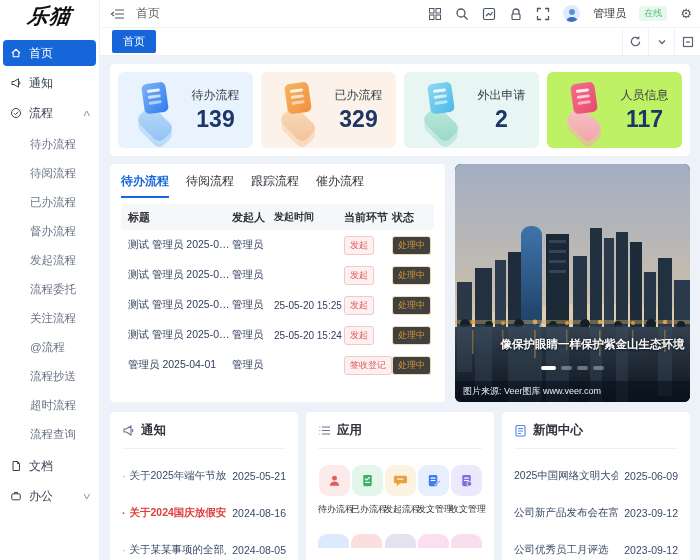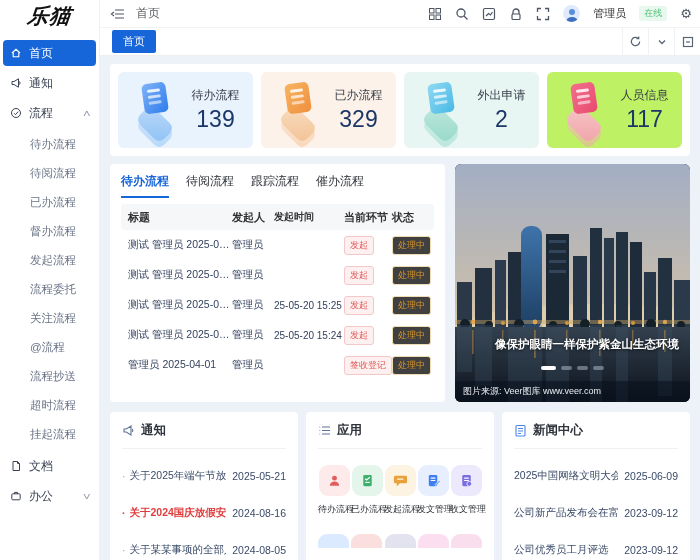--- a/index.html
+++ b/index.html
@@ -68,21 +68,21 @@
   .t-blue .base1,.t-blue .base2 { background:linear-gradient(135deg,#bcd9f8,#8fc2f6); }
   .t-blue .glyph { background:linear-gradient(135deg,#7fb3f7,#2e7bed); }
   .t-orange .base1,.t-orange .base2 { background:linear-gradient(135deg,#f8ddc0,#f3c296); }
   .t-orange .glyph { background:linear-gradient(135deg,#f7b561,#ef8f3f); }
   .t-teal .base1,.t-teal .base2 { background:linear-gradient(135deg,#bfe8dc,#96d9c9); }
   .t-teal .glyph { background:linear-gradient(135deg,#8fd9f2,#49b9e6); }
   .t-red .base1,.t-red .base2 { background:linear-gradient(135deg,#f6c6c6,#f0a3ab); }
   .t-red .glyph { background:linear-gradient(135deg,#f3708d,#e84a6f); }
   .stat-meta { flex:1; text-align:center; }
   .stat-label { font-size:12px; color:#3a3f4a; }
-  .stat-value { font-size:23px; font-weight:normal; color:#1b3667; margin-top:2px; }
+  .stat-value { font-size:23px; font-weight:bold; color:#1b3667; margin-top:2px; }
 
   
   .mid-row { display:flex; gap:10px; margin-top:8px; height:238px; }
   .flow-panel { width:335px; background:#fff; border-radius:4px; padding:9px 11px; }
   .flow-tabs { display:flex; gap:17px; }
   .ftab { font-size:12px; color:#30333a; padding-bottom:6px; cursor:pointer; }
   .ftab.active { color:#1766d9; font-weight:bold; border-bottom:2px solid #1766d9; }
   .ftable { margin-top:6px; }
   .frow { display:flex; align-items:center; height:30px; font-size:10.5px; color:#33415e; }
   .frow.head { background:#f6f7f9; height:26px; border-radius:3px; font-size:11px;
@@ -92,21 +92,21 @@
   .c-starter { width:42px; } .c-time { width:70px; font-size:10px; }
   .c-step { width:48px; } .c-status { width:42px; }
   .badge { display:inline-block; font-size:9px; padding:2px 5px; border-radius:3px;
     white-space:nowrap; }
   .badge.step { color:#e15a5a; background:#fdf0f0; border:1px solid #f3c8c8; }
   .badge.status { color:#d8962b; background:#404040; border:1px solid #f0ddb4; }
 
   .carousel { flex:1; background:#0d141d; border-radius:6px; position:relative;
     overflow:hidden; cursor:pointer; }
   .carousel svg.scene { position:absolute; inset:0; width:100%; height:100%; }
-  .car-caption { position:absolute; left:0; right:0; bottom:50px; 
+  .car-caption { position:absolute; left:0; right:0; bottom:50px; text-align:center;
     color:#fff; font-size:11.5px; font-weight:bold; text-shadow:0 1px 3px rgba(0,0,0,.7);padding-left:40px; }
   .car-dots { position:absolute; left:0; right:0; bottom:32px; display:flex; gap:5px;
     justify-content:center; }
   .dot { width:11px; height:4px; border-radius:2px; background:rgba(170,180,195,.55); cursor:pointer; }
   .dot.active { width:15px; background:#fff; }
   .car-credit { position:absolute; left:0; right:0; bottom:0; height:21px;
     background:rgba(8,16,30,.55); color:#e8ecf2; font-size:9px; line-height:21px;
     padding-left:8px; }
 
   
@@ -173,21 +173,21 @@
         <div class="sub-item">待办流程</div>
         <div class="sub-item">待阅流程</div>
         <div class="sub-item">已办流程</div>
         <div class="sub-item">督办流程</div>
         <div class="sub-item">发起流程</div>
         <div class="sub-item">流程委托</div>
         <div class="sub-item">关注流程</div>
         <div class="sub-item">@流程</div>
         <div class="sub-item">流程抄送</div>
         <div class="sub-item">超时流程</div>
-        <div class="sub-item">挂起流程</div>
+        <div class="sub-item">流程查询</div>
       </div>
       <div class="nav-item">
         <span class="nicon">
           <svg viewBox="0 0 12 12" width="12" height="12">
               <path d="M3 1.5 H7.5 L9.5 3.5 V10.5 H3 Z M7.5 1.5 V3.5 H9.5" fill="none" stroke="currentColor" stroke-width="1"></path>
             </svg>
         </span>
         <span>文档</span>
       </div>
       <div class="nav-item">

